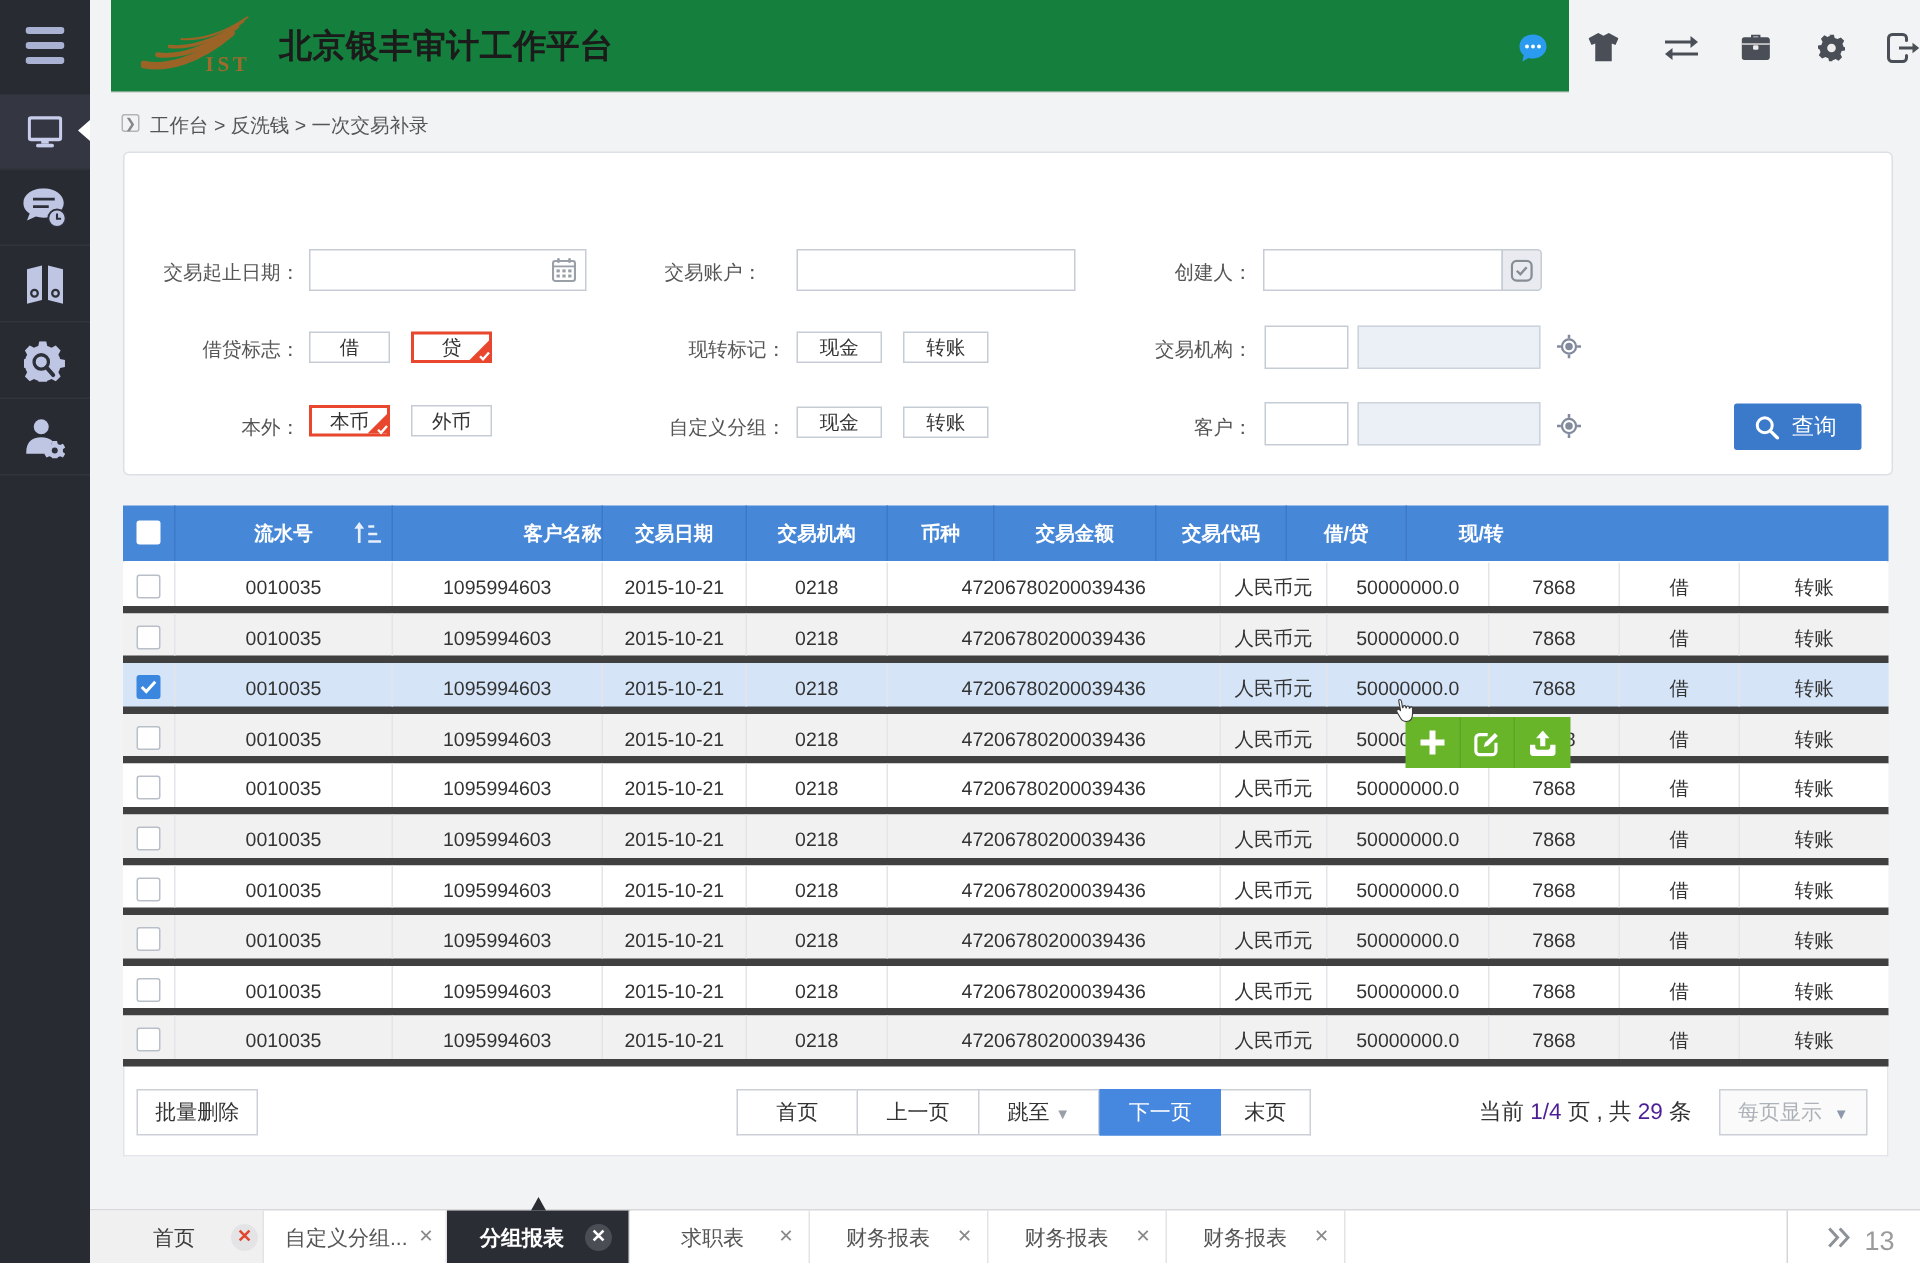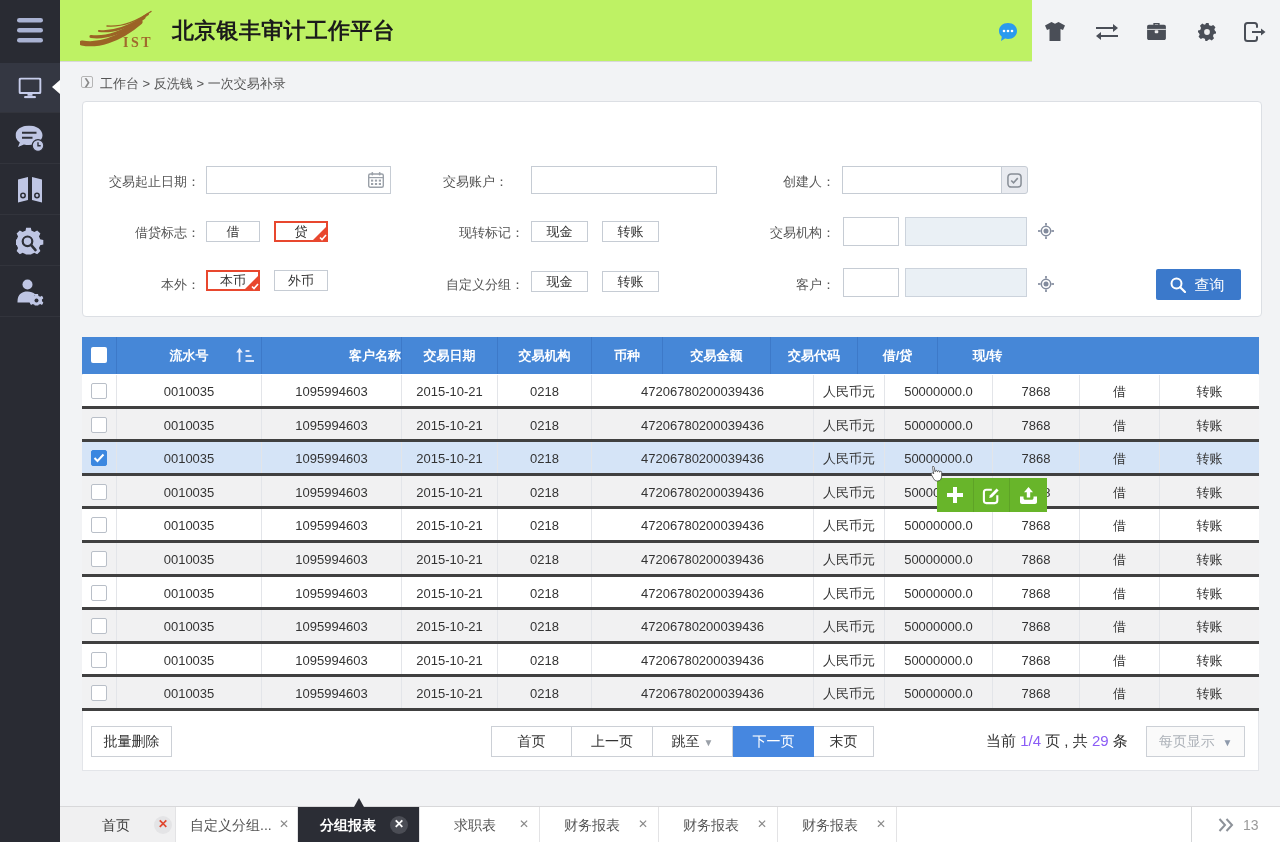--- a/index.html
+++ b/index.html
@@ -1,21 +1,21 @@
 <!DOCTYPE html>
 <html><head>
 <meta charset="utf-8">
 <style>
 * { margin:0; padding:0; box-sizing:border-box; }
 html,body { width:1280px; height:842px; overflow:hidden; }
 body { font-family:"Liberation Sans", sans-serif; background:#f2f3f5; position:relative; }
 .abs { position:absolute; }
 
 
-#topbar { position:absolute; left:60px; top:0; width:972px; height:62px; background:#bef264; border-bottom:1px solid #d8d8da; }
+#topbar { position:absolute; left:74px; top:0; width:972px; height:62px; background:#15803d; border-bottom:1px solid #d8d8da; }
 #title { position:absolute; left:112px; top:16px; font-size:22px; font-weight:bold; color:#1b1b1b; letter-spacing:0.3px; }
 #welcome { position:absolute; left:755px; top:16px; width:168px; height:30px; background:#a7aab1; border-radius:15px; color:#fff; font-size:13px; line-height:30px; }
 #welcome span { margin-left:45px; }
 .topicon { position:absolute; top:22px; }
 
 
 #sidebar { position:absolute; left:0; top:0; width:60px; height:842px; background:#292b33; }
 .sideitem { position:absolute; left:0; width:60px; height:50px; border-bottom:1px solid #32343c; }
 .sideitem svg { position:absolute; left:50%; top:50%; transform:translate(-50%,-50%); }
 .sideitem.active { background:#343742; }
@@ -35,50 +35,50 @@
 .tbtn.sel { border:2px solid #e8472e; line-height:17px; }
 .tbtn.sel .corner { position:absolute; right:0; bottom:0; width:0; height:0; border-left:13px solid transparent; border-bottom:13px solid #e8472e; }
 .tbtn.sel .chk { position:absolute; right:-1px; bottom:-1px; }
 #querybtn { position:absolute; left:1073px; top:167px; width:85px; height:31px; background:#3b79cb; border-radius:2px; color:#fff; font-size:15px; text-align:center; line-height:31px; }
 
 
 #card { position:absolute; left:82px; top:338px; width:1177px; height:433px; background:#fff; border:1px solid #e3e5e9; border-top:none; }
 #thead { position:absolute; left:-1px; top:-1px; width:1177px; height:37px; background:#4687d7; display:flex; }
 #thead .c { color:#fff; font-size:13px; font-weight:bold; text-align:center; line-height:37px; border-right:1px solid #3d79c8; position:relative; }
 #thead .c:last-child { border-right:none; }
-.trow { position:absolute; left:-1px; width:1177px; height:34px; display:flex; border-bottom:3px solid #404040; background:#fff; }
+.trow { position:absolute; left:-1px; width:1177px; height:34px; display:flex; border-bottom:5px solid #404040; background:#fff; }
 .trow.alt { background:#f1f1f2; }
 .trow.sel { background:#d5e4f7; }
 .trow .c { font-size:13px; color:#333; text-align:center; line-height:33px; border-right:1px solid #e3e5e9; height:100%; }
 .trow .c:last-child { border-right:none; }
 .cbx { width:16px; height:16px; background:#fff; border:1px solid #b9bfc8; border-radius:2px; margin:8px auto 0; }
 .cbx.on { background:#3b87e0; border-color:#3b87e0; position:relative; }
 
 
 .pgbtn { position:absolute; top:388px; height:31px; background:#fff; border:1px solid #ccd0d6; font-size:14px; color:#333; text-align:center; line-height:29px; }
 #pgnext { background:#4687e0; color:#fff; border-color:#4687e0; }
 #pginfo { position:absolute; top:394px; left:903px; font-size:15px; color:#333; }
-#pginfo b { color:#8b5cf6; font-weight:normal; }
+#pginfo b { color:#4c1d95; font-weight:normal; }
 
 
 #greenbar { position:absolute; left:854px; top:140px; width:110px; height:34px; display:flex; }
 #greenbar .g { width:36.6px; height:34px; background:#68b52a; border-right:1px solid #5ea326; display:flex; align-items:center; justify-content:center; }
 #greenbar .g:last-child { border-right:none; }
 
 
 #tabbar { position:absolute; left:60px; bottom:0; width:1220px; height:36px; background:#fff; border-top:1px solid #d8d8da; }
 .tab { position:absolute; top:0; height:35px; font-size:14px; color:#3c3c3c; border-right:1px solid #e3e3e5; }
 .tab .t { position:absolute; top:10px; }
 .tab .x { position:absolute; top:9px; width:18px; height:18px; border-radius:50%; text-align:center; line-height:17px; font-size:12px; color:#8a8a8a; }
 .tab.first { background:#f0f0f1; }
 .tab.first .x { background:#e4e4e6; color:#e0462e; font-weight:bold; }
 .tab.activetab { background:#2b2d35; color:#fff; font-weight:bold; }
 .tab.activetab .x { background:#4b4d55; color:#fff; }
 #tabnotch { position:absolute; left:56px; top:-9px; width:0; height:0; border-bottom:9px solid #2b2d35; border-left:5px solid transparent; border-right:5px solid transparent; }
-#tabmore { position:absolute; left:1183px; top:10px; color:#9a9a9a; font-size:14px; }
+#tabmore { position:absolute; left:1183px; top:10px; color:#9a9a9a; font-size:18px; }
 </style>
 </head>
 <body>
 
 <div id="topbar">
 
   <svg class="abs" style="left:20px;top:10px;" width="88" height="42" viewBox="0 0 88 42">
     <g fill="none" stroke="#9b6326" stroke-linecap="round">
       <path d="M2 33 C 16 36, 38 31, 60 12" stroke-width="5"></path>
       <path d="M11 26.5 C 25 28.5, 44 23, 64 7.5" stroke-width="3.2"></path>

